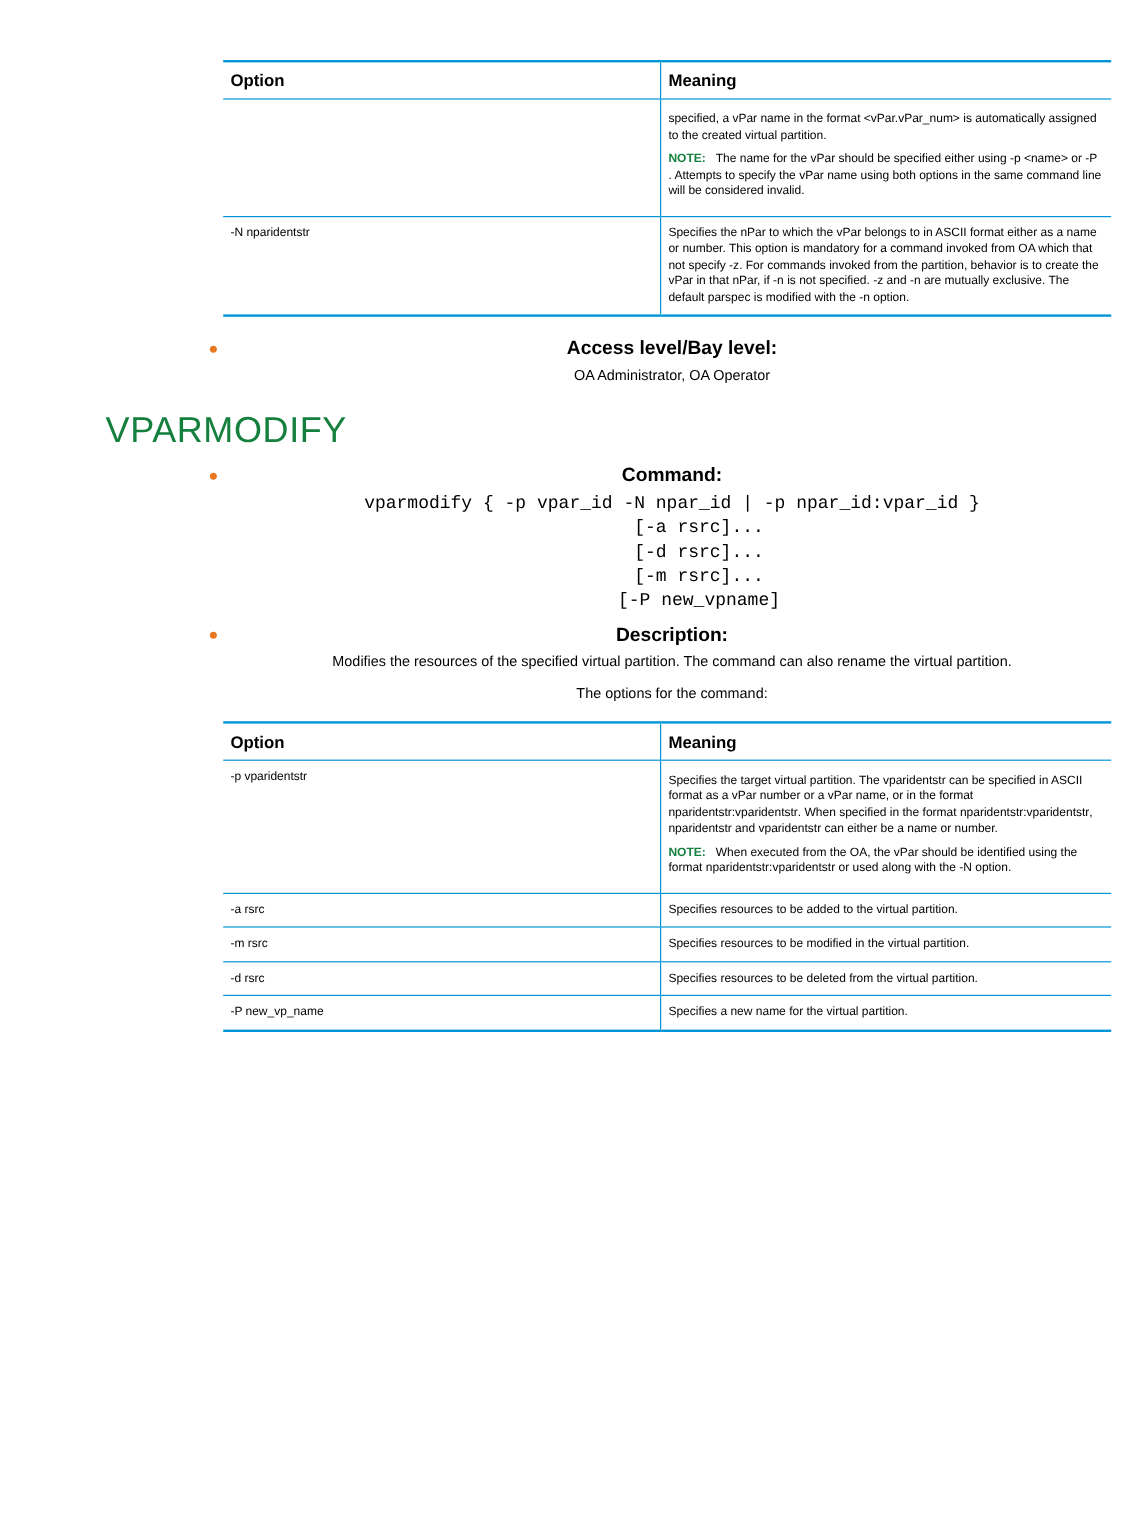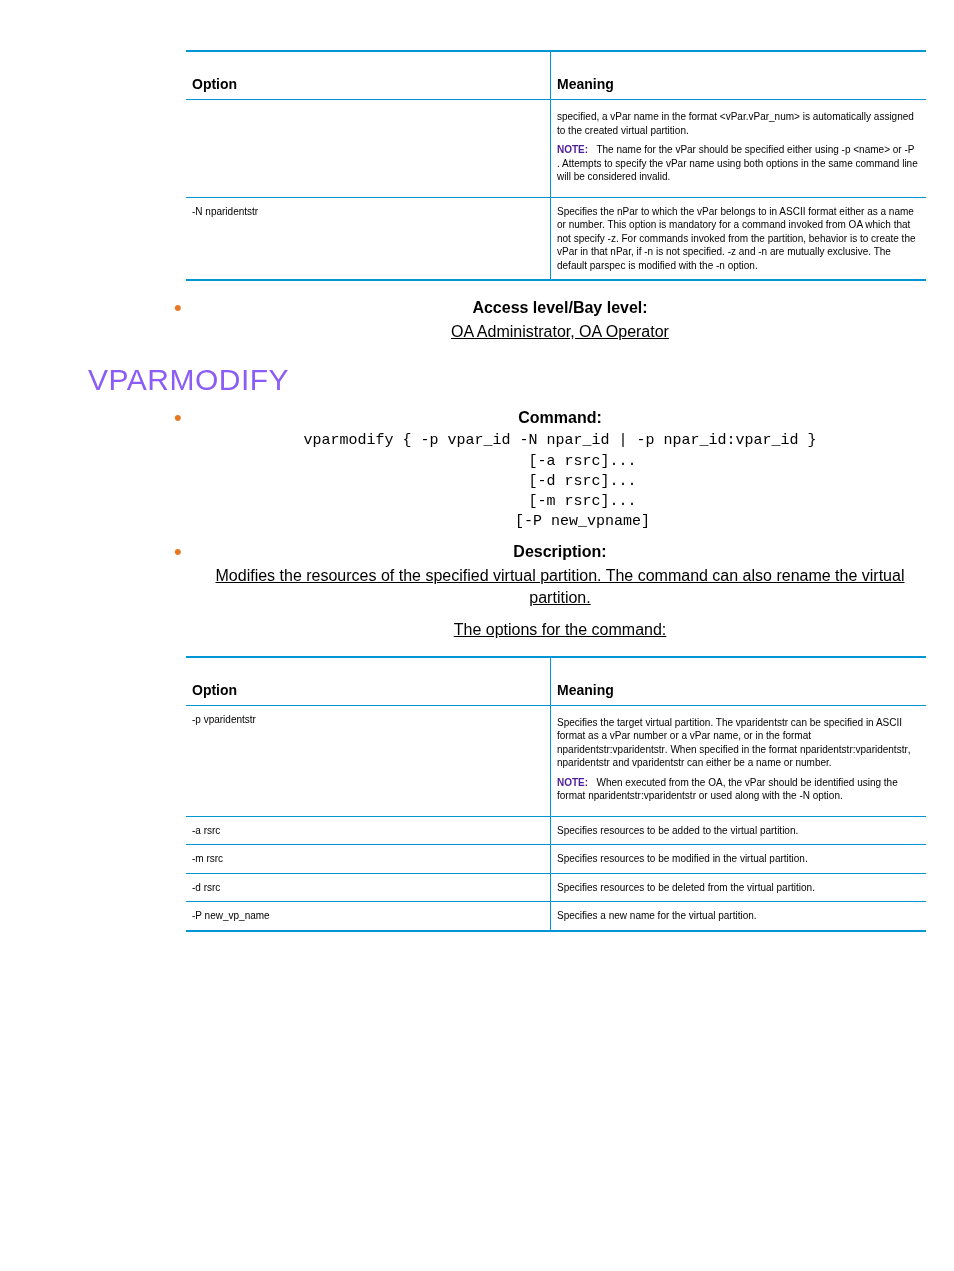--- a/index.html
+++ b/index.html
@@ -19,36 +19,36 @@
     width: 740px;
     margin-left: 98px;
     margin-bottom: 18px;
   }
   table.option-table th {
     border-top: 2px solid #0096d6;
     border-bottom: 1px solid #0096d6;
     text-align: left;
     font-weight: bold;
     font-size: 14px;
-    padding: 24px 8px 7px 6px;
+    padding: 7px 8px 7px 6px;
     vertical-align: top;
   }
   table.option-table td {
     border-bottom: 1px solid #0096d6;
     font-size: 10px;
     padding: 7px 8px 7px 6px;
     vertical-align: top;
     line-height: 1.35;
   }
   table.option-table th.col-opt, table.option-table td.col-opt {
     width: 350px;
     border-right: 1px solid #0096d6;
   }
   .mono { font-family: Liberation Sans, sans-serif; }
-  .note-label { font-weight: bold; color: #4c1d95; }
+  .note-label { font-weight: bold; color: #15803d; }
   .para { margin: 3px 0 6px 0; }
   ul.bullets {
     list-style: none;
     padding: 0;
     margin: 12px 0 0 74px;
     text-align: center;
   }
   ul.bullets > li {
     position: relative;
     padding-left: 42px;
@@ -63,28 +63,27 @@
     font-size: 22px;
     line-height: 1;
   }
   .bullet-title {
     font-weight: bold;
     font-size: 16px;
     margin-bottom: 4px;
     display: block;
   }
   .bullet-body {
-    font-size: 16px;
+    font-size: 12px;
     line-height: 1.4;
-    text-decoration: underline;
   }
   h1.section {
     font-family: Arial, Helvetica, sans-serif;
     font-weight: normal;
-    color: #8b5cf6;
+    color: #15803d;
     font-size: 30px;
     margin: 20px 0 6px 0;
     letter-spacing: 0.5px;
   }
   pre.code {
     font-family: "Courier New", Courier, monospace;
     font-size: 15px;
     margin: 2px 0 10px 0;
     line-height: 1.35;
     white-space: pre;

